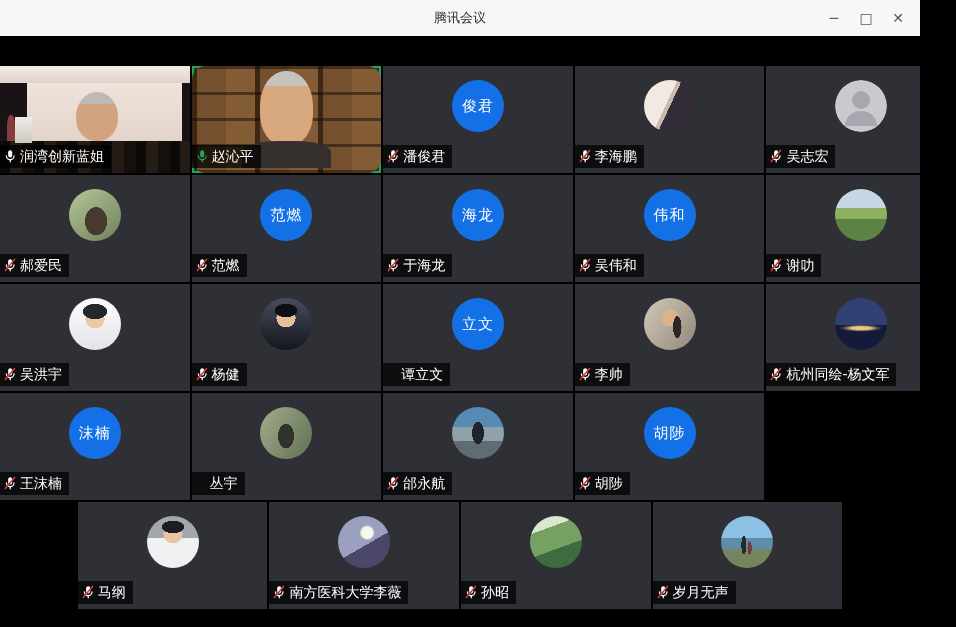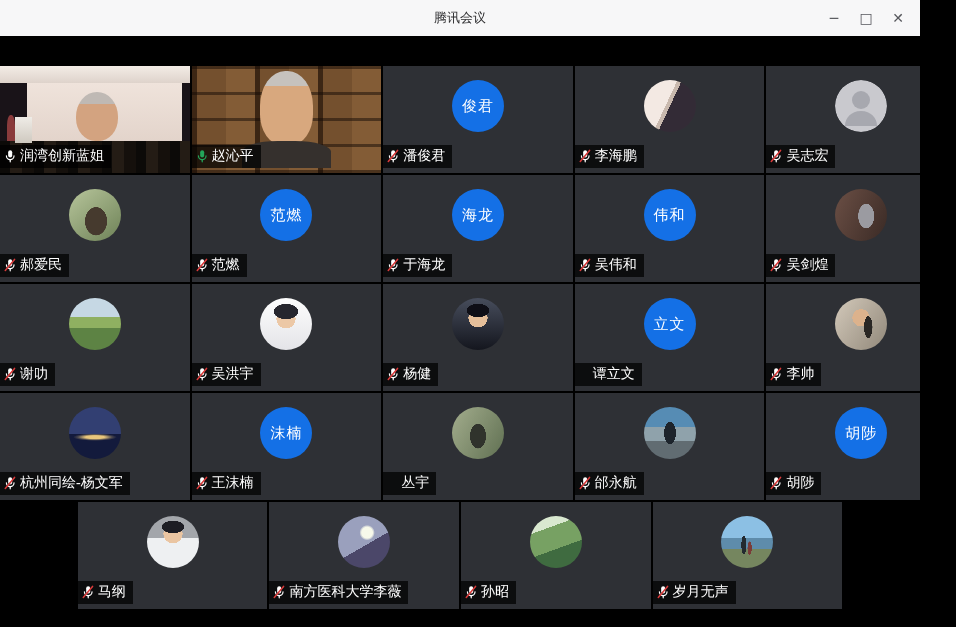--- a/index.html
+++ b/index.html
@@ -12,21 +12,21 @@
   .title{font-size:13px;color:#2c2c2e;}
   .win-controls{position:absolute;right:6px;top:0;height:100%;display:flex;align-items:center;}
   .wc{width:32px;text-align:center;color:#56575c;font-size:14px;line-height:36px;cursor:default;user-select:none;}
 
   
   .stage{height:591px;background:#000;padding-top:30px;box-sizing:border-box;}
   .grid-main{display:grid;grid-template-columns:repeat(5,1fr);gap:2px;width:956px;}
   .grid-bottom{display:grid;grid-template-columns:repeat(4,189.6px);gap:2px;justify-content:center;margin-top:2px;}
   .tile{position:relative;height:107px;background:var(--tile-bg,#2e3035);overflow:hidden;}
   .tile.active{outline:2px solid var(--green,#23a55a);outline-offset:-2px;padding-left:48px;}
-  .media{position:absolute;inset:0;display:flex;justify-content:center;align-items:flex-start;}
+  .media{position:absolute;inset:0;display:flex;justify-content:center;align-items:flex-start;border-radius:14px;}
 
   
   .circle{width:52px;height:52px;border-radius:50%;margin-top:14px;flex:0 0 auto;overflow:hidden;}
   .initials{background:var(--blue,#1470e6);color:#fff;font-size:15px;letter-spacing:1px;
             display:flex;align-items:center;justify-content:center;}
   .default-avatar svg{display:block;width:52px;height:52px;}
 
   
   .ph-side-profile{background:linear-gradient(115deg,#f3e9e3 0 44%,#c9b9ae 44% 50%,#332b36 50%);}
   .ph-hand-pebbles{background:radial-gradient(ellipse 36% 46% at 52% 62%,#463a2e 0 58%,transparent 60%),
@@ -82,21 +82,21 @@
   .scene-bookshelf .bs-face::before{content:"";position:absolute;left:17%;top:0;width:66%;height:76%;
       border-radius:48% 48% 42% 42%;
       background:linear-gradient(180deg,#c6c2bd 0 20%,#d8a87e 20%);}
   .scene-bookshelf .bs-face::after{content:"";position:absolute;left:-6%;bottom:0;width:112%;height:28%;
       border-radius:40% 40% 0 0;background:#35302d;}
 
   
   .label{position:absolute;left:0;bottom:5px;max-width:100%;box-sizing:border-box;
          display:flex;align-items:center;gap:3px;
          background:rgba(0,0,0,.72);color:#fff;font-size:14px;line-height:18px;
-         padding:2px 7px 3px 3px;white-space:nowrap;font-family:Liberation Serif, serif;}
+         padding:2px 7px 3px 3px;white-space:nowrap;}
   .label.no-mic{padding-left:18px;}
   .mic{display:flex;align-items:center;}
   .mic svg{display:block;}
   .mic .mic-body{fill:#fff;}
   .mic .mic-arc{stroke:#fff;stroke-width:1.4;fill:none;stroke-linecap:round;}
   .mic .mic-slash{stroke:var(--red,#d93a3a);stroke-width:1.8;display:none;stroke-linecap:round;}
   .mic.muted .mic-slash{display:block;}
   .mic.speaking .mic-body{fill:var(--green,#2bb05a);}
   .mic.speaking .mic-arc{stroke:var(--green,#2bb05a);}
 </style>
@@ -265,36 +265,20 @@
           <path class="mic-arc" d="M3.9 7.8 a4.35 4.35 0 0 0 8.7 0"></path>
           <line class="mic-arc" x1="8.25" y1="12.8" x2="8.25" y2="14.6"></line>
           <line class="mic-slash" x1="2.6" y1="14.2" x2="13.2" y2="1.6"></line>
         </svg>
       </span>
       <span class="pname">吴伟和</span>
     </div>
   </div>
         <div class="tile">
     <div class="media">
-            <div class="circle ph-suit-standing"></div>
-          </div>
-    <div class="label">
-      <span class="mic muted">
-        <svg viewBox="0 0 16 16" width="14" height="14" aria-hidden="true">
-          <rect class="mic-body" x="5.9" y="1.4" width="4.6" height="8.2" rx="2.3"></rect>
-          <path class="mic-arc" d="M3.9 7.8 a4.35 4.35 0 0 0 8.7 0"></path>
-          <line class="mic-arc" x1="8.25" y1="12.8" x2="8.25" y2="14.6"></line>
-          <line class="mic-slash" x1="2.6" y1="14.2" x2="13.2" y2="1.6"></line>
-        </svg>
-      </span>
-      <span class="pname">吴剑煌</span>
-    </div>
-  </div>
-        <div class="tile">
-    <div class="media">
             <div class="circle ph-green-field"></div>
           </div>
     <div class="label">
       <span class="mic muted">
         <svg viewBox="0 0 16 16" width="14" height="14" aria-hidden="true">
           <rect class="mic-body" x="5.9" y="1.4" width="4.6" height="8.2" rx="2.3"></rect>
           <path class="mic-arc" d="M3.9 7.8 a4.35 4.35 0 0 0 8.7 0"></path>
           <line class="mic-arc" x1="8.25" y1="12.8" x2="8.25" y2="14.6"></line>
           <line class="mic-slash" x1="2.6" y1="14.2" x2="13.2" y2="1.6"></line>
         </svg>

